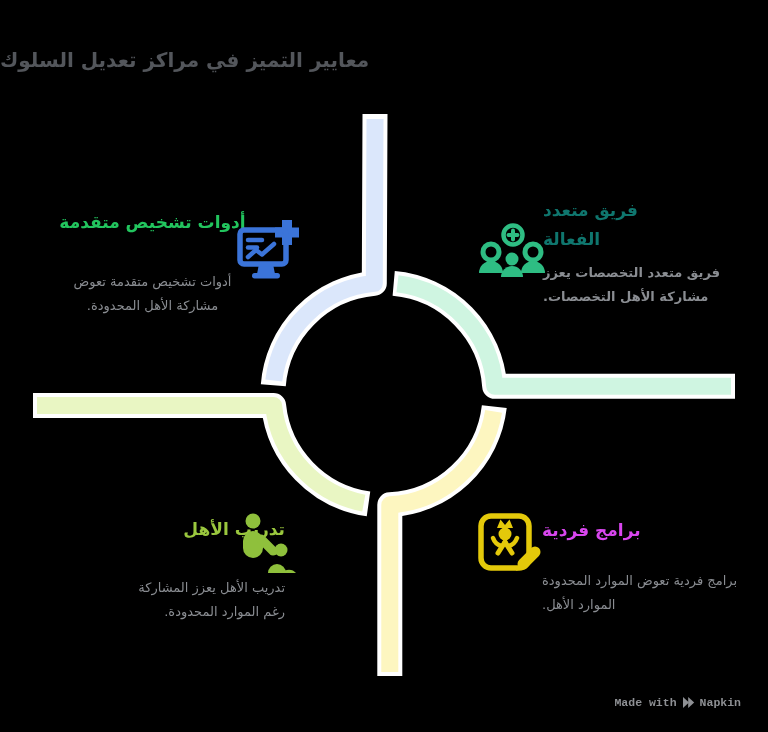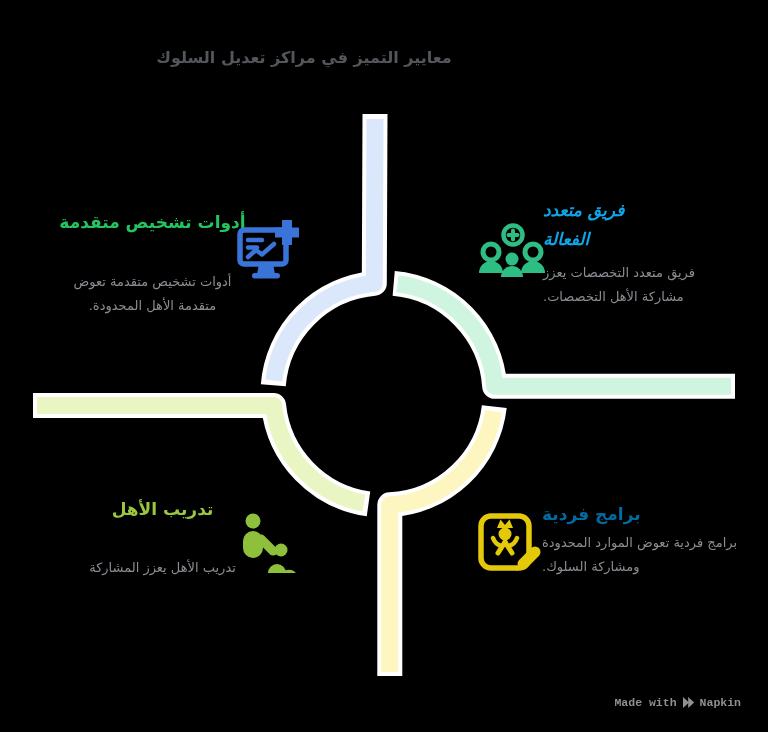--- a/index.html
+++ b/index.html
@@ -3,42 +3,42 @@
 <meta charset="utf-8">
 <style>
   html,body{margin:0;padding:0;}
   body{
     width:768px;height:732px;position:relative;overflow:hidden;
     background:#000000;
     font-family:"DejaVu Sans", sans-serif;
   }
   .abs{position:absolute;}
   .main-title{
-    position:absolute;top:48px;left:0;width:608px;text-align:center;
-    font-size:16px;font-weight:bold;color:#53565b;margin:0;
+    position:absolute;top:48px;left:0;width:608px;
+    font-size:20px;font-weight:bold;color:#53565b;margin:0;
   }
   .diagram{position:absolute;left:0;top:0;}
   .txt{position:absolute;direction:rtl;}
   .sec-title{margin:0;font-size:17px;font-weight:bold;line-height:1.35;}
   .title-line{display:block;line-height:29px;}
   .sec-body{margin:0;font-size:13px;color:#8a8d92;}
   .body-line{display:block;line-height:24px;}
   
   .tl-txt{left:30px;top:208px;width:245px;text-align:center;}
   .tl-txt .sec-body{margin-top:33px;}
   .tr-txt{left:543px;top:196px;width:205px;text-align:left;}
-  .tr-txt .sec-body{margin-top:7px;}
-  .bl-txt{left:40px;top:495px;width:245px;text-align:center;}
+  .tr-txt .sec-body{margin-top:7px;font-weight:bold;}
+  .bl-txt{left:40px;top:515px;width:245px;}
   .bl-txt .sec-body{margin-top:32px;}
   .br-txt{left:542px;top:500px;width:215px;text-align:left;}
-  .br-txt .sec-body{margin-top:2px;}
+  .br-txt .sec-body{margin-top:24px;}
   .c-blue{color:#22c55e;}
-  .c-green{color:#0ea5e9;font-style:italic;}
+  .c-green{color:#0f766e;}
   .c-lime{color:#9ac73e;}
-  .c-yellow{color:#0369a1;}
+  .c-yellow{color:#d946ef;margin-top:16px;}
   .made{
     position:absolute;top:694px;right:27px;height:16px;
     display:flex;align-items:center;gap:5px;
     color:#8e9094;font-size:11.5px;font-weight:600;font-family:Liberation Mono, monospace;
   }
 </style>
 </head>
 <body>
 
 <h1 class="main-title">معايير التميز في مراكز تعديل السلوك</h1>
@@ -57,21 +57,21 @@
     <path d="M 37 405.6 L 273.6 405.6 A 111 111 0 0 0 363.8 503.1" stroke="#e9f6c3" stroke-width="17"></path>
   </g>
 </svg>
 
 <div class="txt tl-txt">
   <h3 class="sec-title c-blue">
     <span class="title-line">أدوات تشخيص متقدمة</span>
   </h3>
   <p class="sec-body">
     <span class="body-line">أدوات تشخيص متقدمة تعوض</span>
-    <span class="body-line">متقدمة الأهل المحدودة.</span>
+    <span class="body-line">مشاركة الأهل المحدودة.</span>
   </p>
 </div>
 <svg class="abs" style="left:235px;top:218px" width="64" height="70" viewBox="0 0 64 70">
   <g fill="#3b74d9" stroke="none">
     <path d="M47 2 h10 v7.5 h7 v10 h-7 v7.5 h-10 v-7.5 h-7 v-10 h7 z"></path>
     <path d="M24 46 L22 56 L40 56 L38 46 z"></path>
     <rect x="17" y="55" width="28" height="5.5" rx="2.7"></rect>
   </g>
   <rect x="5" y="12" width="46" height="34" rx="4" fill="none" stroke="#3b74d9" stroke-width="5.5"></rect>
   <g fill="none" stroke="#3b74d9" stroke-width="4.5" stroke-linecap="round" stroke-linejoin="round">
@@ -106,40 +106,41 @@
     <path d="M24 54 a11 11 0 0 1 22 0 z"></path>
   </g>
 </svg>
 
 <div class="txt bl-txt">
   <h3 class="sec-title c-lime">
     <span class="title-line">تدريب الأهل</span>
   </h3>
   <p class="sec-body">
     <span class="body-line">تدريب الأهل يعزز المشاركة</span>
+    <span class="body-line">رغم الموارد المحدودة.</span>
   </p>
 </div>
 <svg class="abs" style="left:236px;top:512px" width="62" height="70" viewBox="0 0 62 70">
   <g fill="#8fc03c" stroke="none">
     <circle cx="17" cy="9" r="7.5"></circle>
     <rect x="7" y="19" width="20" height="27" rx="10"></rect>
     <circle cx="45" cy="38" r="6.5"></circle>
     <path d="M32 61 a9 9 0 0 1 18 0 z"></path>
     <path d="M46 61 a9 9 0 0 1 14 0 z"></path>
   </g>
   <path d="M25 27 L37 39" stroke="#8fc03c" stroke-width="9" stroke-linecap="round" fill="none"></path>
 </svg>
 
 <div class="txt br-txt">
   <h3 class="sec-title c-yellow">
     <span class="title-line">برامج فردية</span>
   </h3>
   <p class="sec-body">
     <span class="body-line">برامج فردية تعوض الموارد المحدودة</span>
-    <span class="body-line">ومشاركة السلوك.</span>
+    <span class="body-line">الموارد الأهل.</span>
   </p>
 </div>
 <svg class="abs" style="left:476px;top:511px" width="72" height="72" viewBox="0 0 72 72">
   <rect x="5" y="5" width="48" height="52" rx="10" fill="none" stroke="#e4c90a" stroke-width="5.5"></rect>
   <g fill="#e4c90a" stroke="none">
     <path d="M21 17 L24.5 8.5 L29 14 L33.5 8.5 L37 17 z"></path>
     <circle cx="29" cy="23" r="6.5"></circle>
     <path d="M40 60 L44.5 49.5 L50.5 55.5 z"></path>
   </g>
   <g fill="none" stroke="#e4c90a" stroke-linecap="round">

